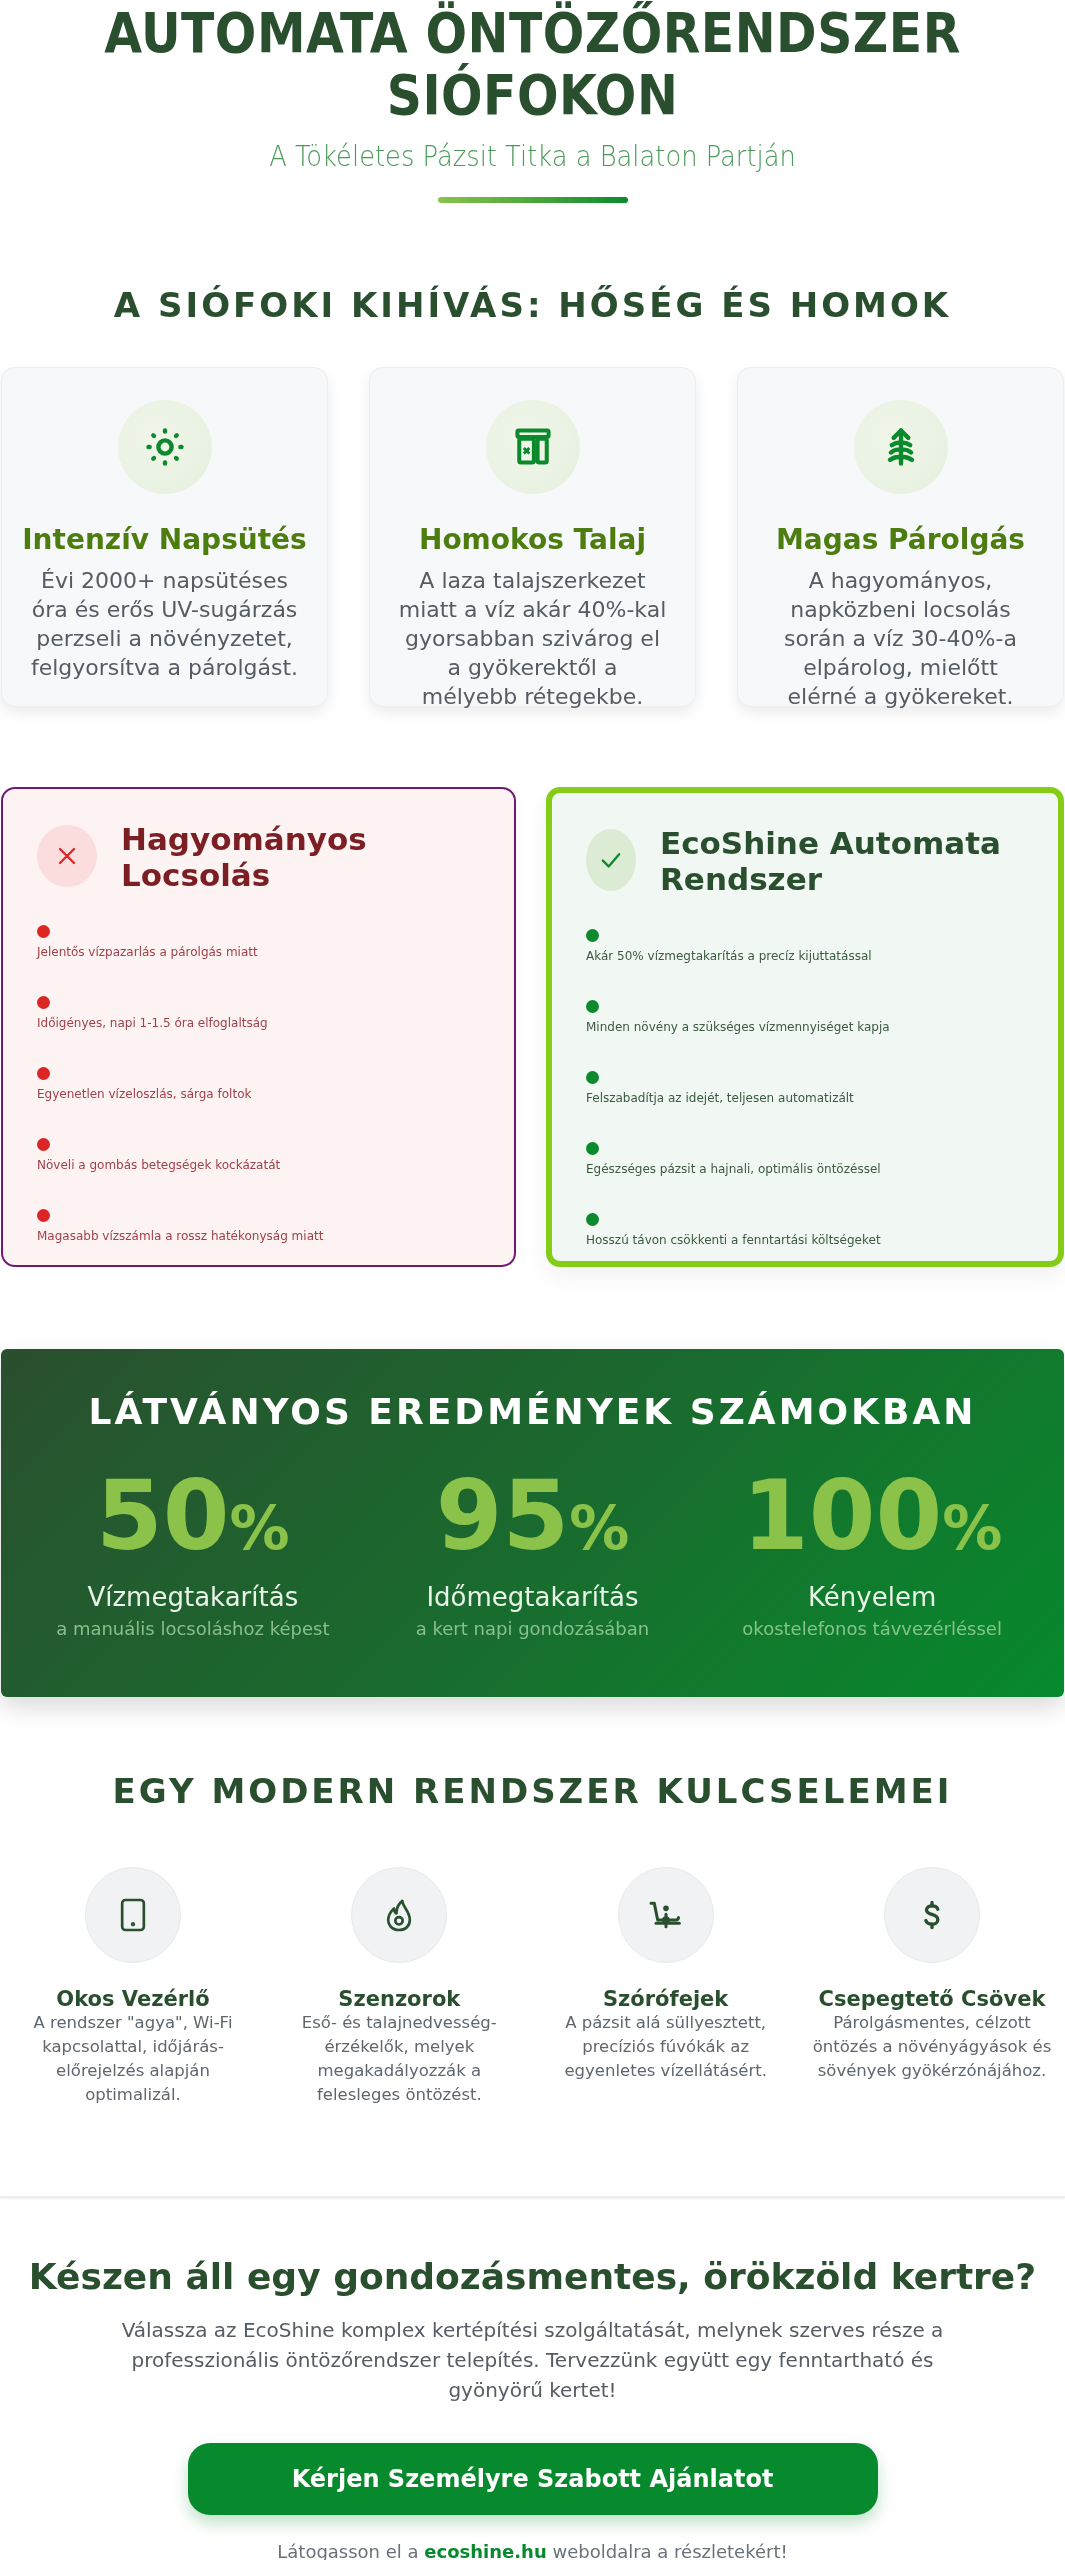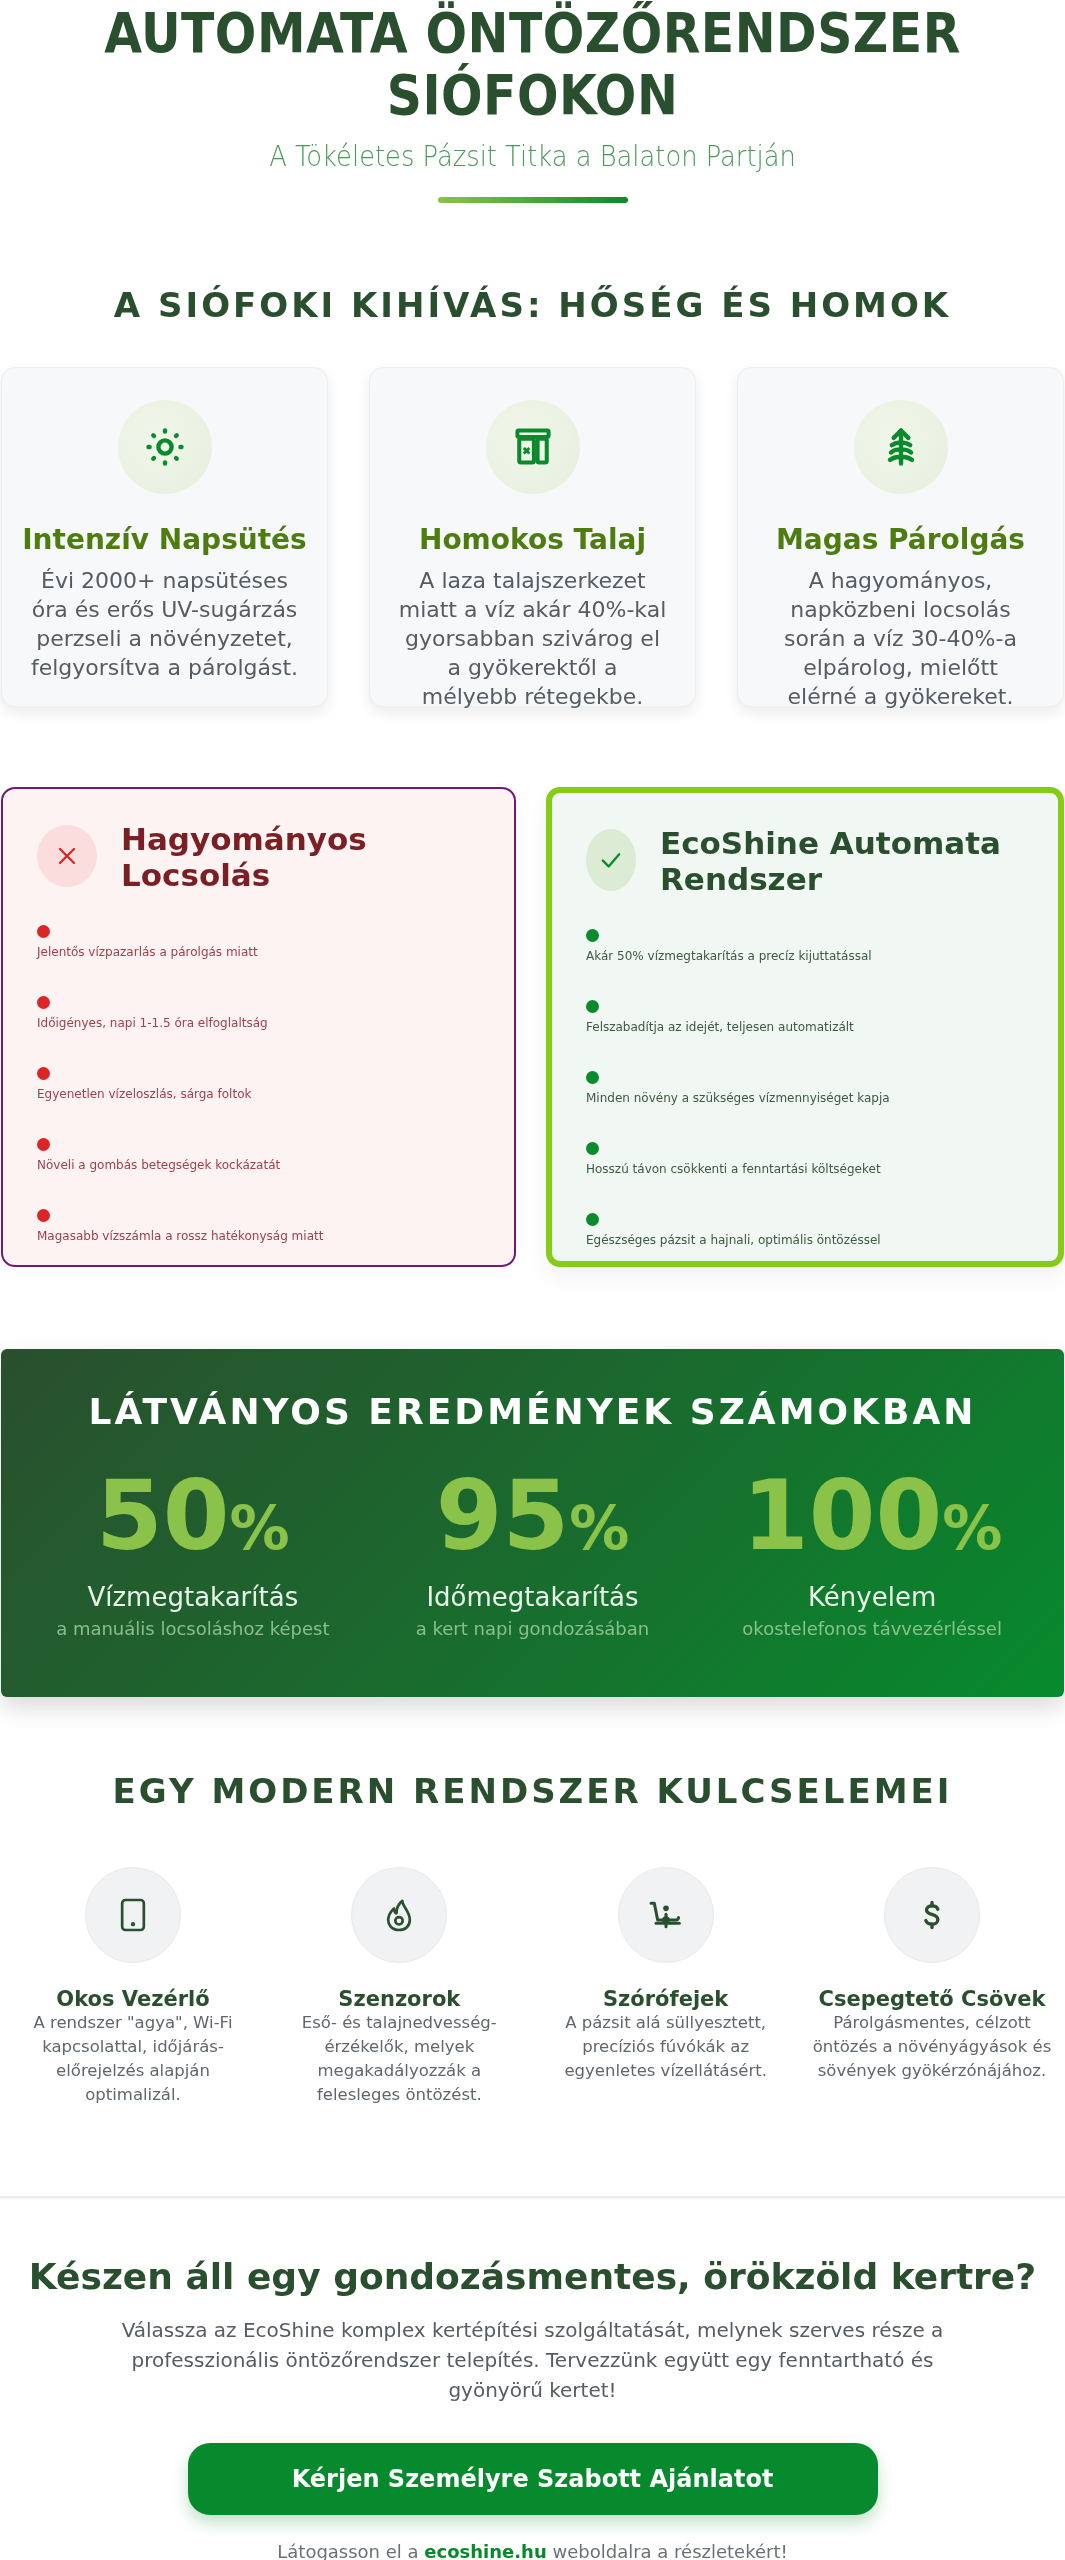--- a/index.html
+++ b/index.html
@@ -178,33 +178,33 @@
       </div>
       <h3 class="cmp-title">EcoShine Automata Rendszer</h3>
     </div>
     <ul class="cmp-list">
       <li>
           <span class="dot"></span>
           <span>Akár 50% vízmegtakarítás a precíz kijuttatással</span>
         </li>
       <li>
           <span class="dot"></span>
+          <span>Minden növény a szükséges vízmennyiséget kapja</span>
+        </li>
+      <li>
+          <span class="dot"></span>
           <span>Felszabadítja az idejét, teljesen automatizált</span>
         </li>
       <li>
           <span class="dot"></span>
-          <span>Minden növény a szükséges vízmennyiséget kapja</span>
+          <span>Egészséges pázsit a hajnali, optimális öntözéssel</span>
         </li>
       <li>
           <span class="dot"></span>
           <span>Hosszú távon csökkenti a fenntartási költségeket</span>
-        </li>
-      <li>
-          <span class="dot"></span>
-          <span>Egészséges pázsit a hajnali, optimális öntözéssel</span>
         </li>
     </ul>
   </div>
 </section>
 
 <section class="stats">
   <h2 class="stats-title">LÁTVÁNYOS EREDMÉNYEK SZÁMOKBAN</h2>
   <div class="stats-row">
     <div class="stat">
       <div class="stat-value"><span>50</span><span class="pct">%</span></div>

